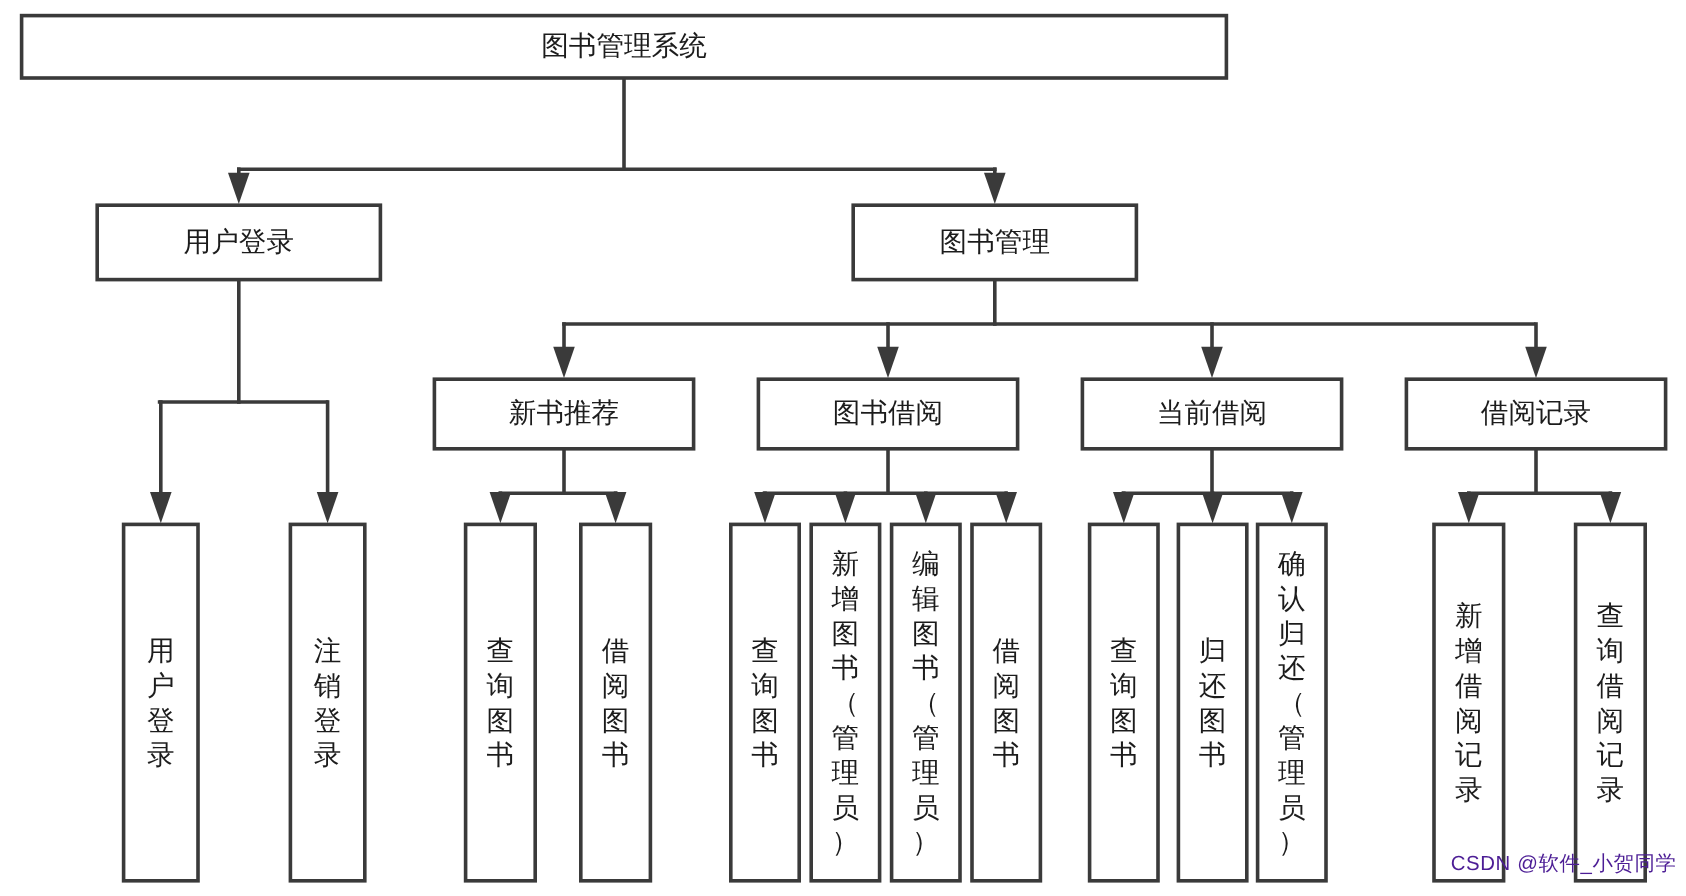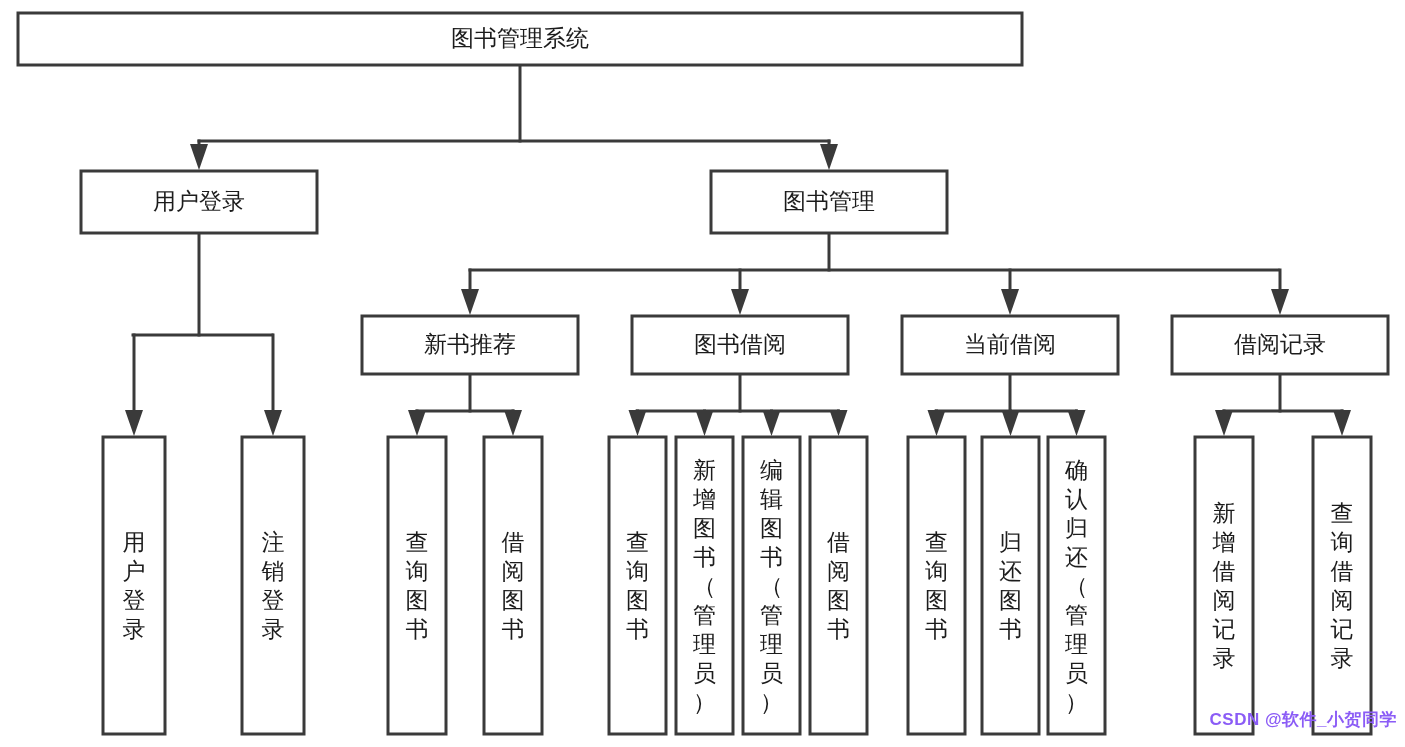--- a/index.html
+++ b/index.html
@@ -52,25 +52,24 @@
   .edge-arrow {
     fill: #3a3a3a;
     stroke: none;
   }
   .watermark {
     position: absolute;
     right: 8px;
     bottom: 4px;
     font-family: "Liberation Sans", "DejaVu Sans", sans-serif;
     font-size: 17px;
-    color: #8b5cf6;
+    color: #4c1d95;
     white-space: nowrap;
     letter-spacing: 0.5px;
     user-select: none;
-    font-weight: bold;
   }
 </style>
 </head>
 <body>
 
 <div id="diagram-root">
 
   <svg class="diagram-canvas" viewBox="0 0 1405 747">
     <g id="edges-layer">
         <line x1="520" y1="65" x2="520" y2="141" class="edge-line"></line>

